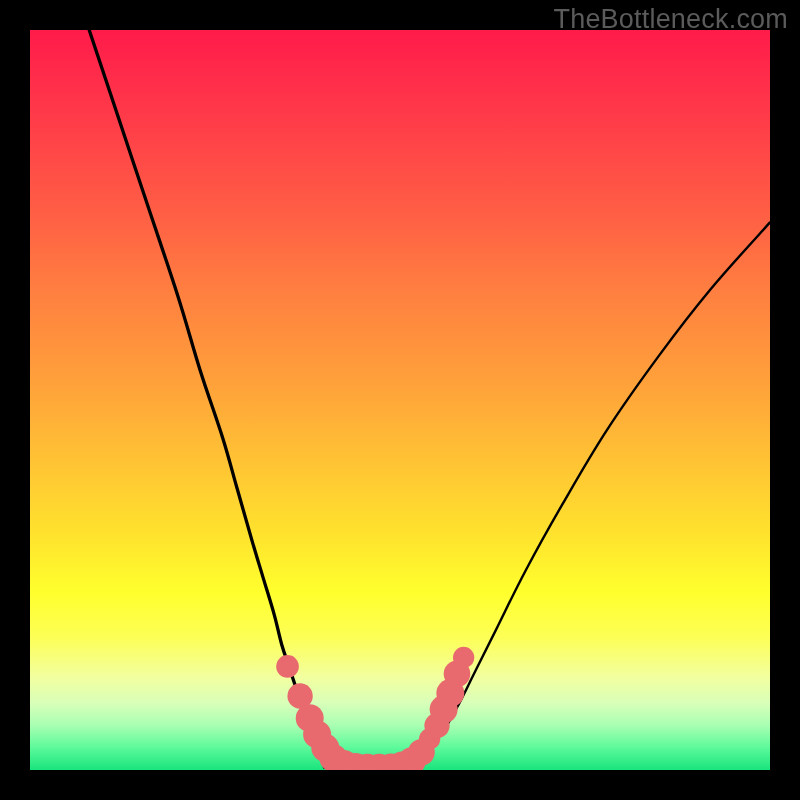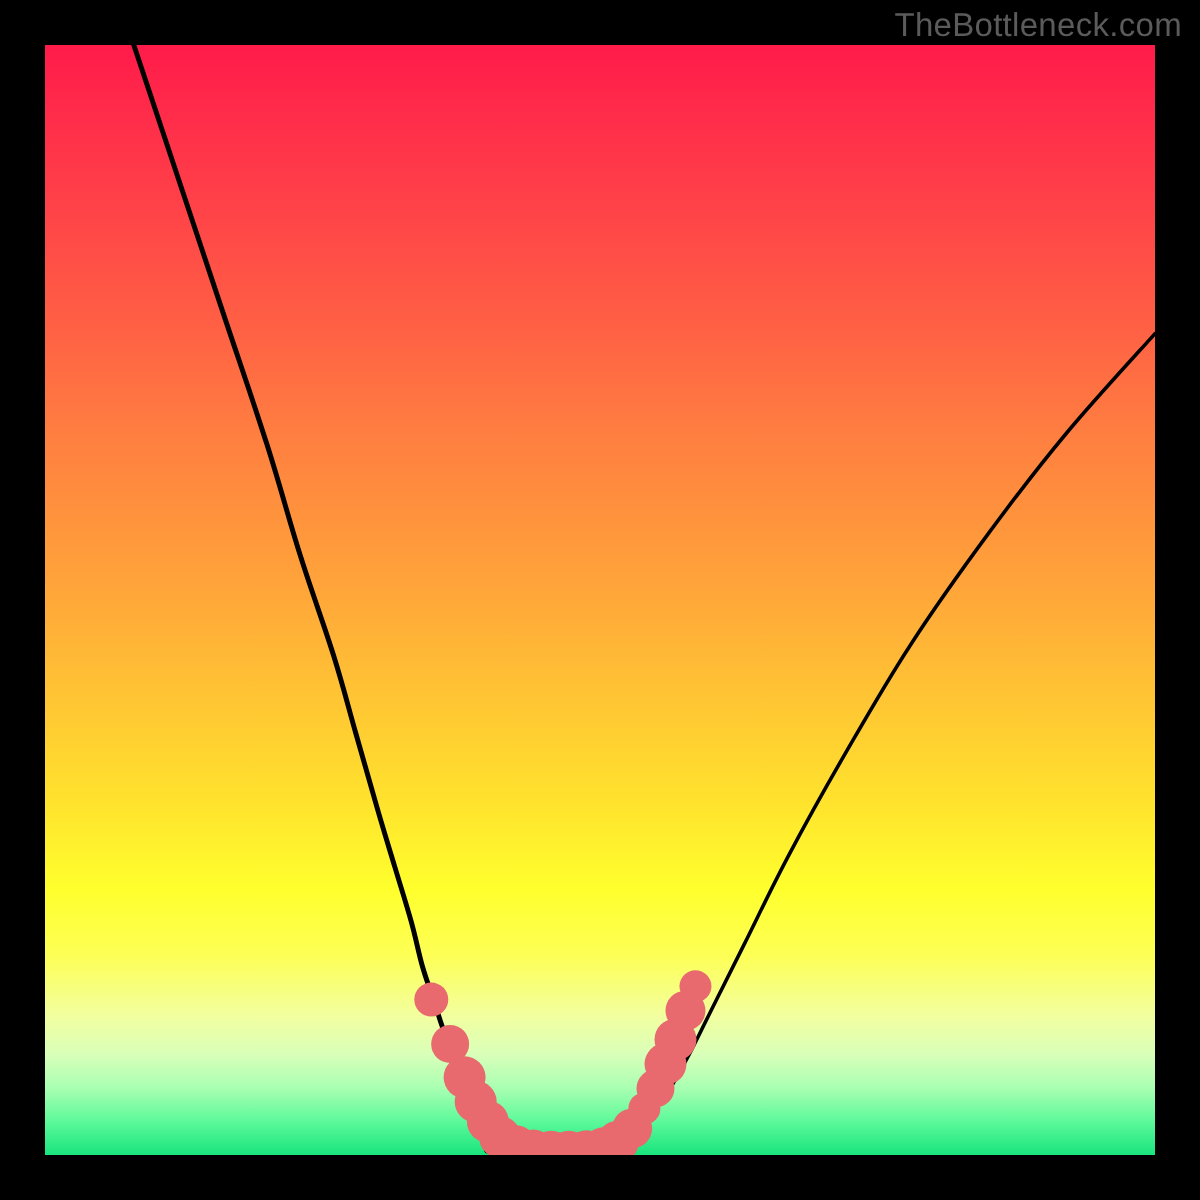--- a/index.html
+++ b/index.html
@@ -54,21 +54,21 @@
     position: absolute;
     inset: 0;
     width: 740px;
     height: 740px;
   }
   .watermark {
     position: absolute;
     top: 4px;
     right: 12px;
     color: #5b5b5b;
-    font-size: 22px;
+    font-size: 27px;
     font-weight: 500;
     letter-spacing: 0.2px;
   }
 </style>
 </head>
 <body>
 
 <div class="frame">
   <div class="watermark">TheBottleneck.com</div>
 

